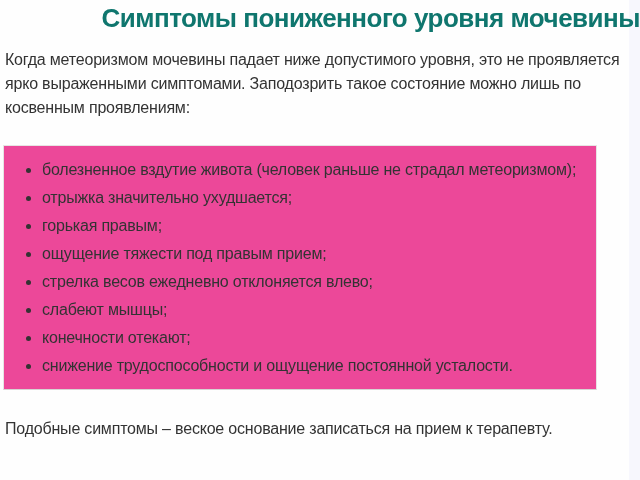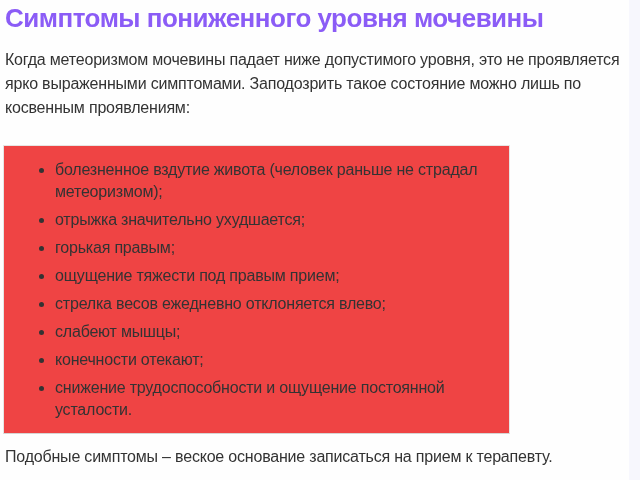--- a/index.html
+++ b/index.html
@@ -17,54 +17,55 @@
     width: 11px; height: 480px;
     background: #f7f7fd;
   }
   .content {
     position: relative;
     padding: 2px 0 0 5px;
   }
   h1.page-title {
     font-size: 26px;
     font-weight: bold;
-    color: #8b5cf6;
+    color: #0f766e;
     letter-spacing: -0.5px;
     line-height: 32px;
+    text-align: right;
   }
   p.intro {
     margin-top: 14px;
     font-size: 16px;
     line-height: 24px;
     letter-spacing: -0.2px;
     max-width: 622px;
     color: #333333;
   }
   .symptoms-box {
     margin-top: 25px;
     margin-left: -2px;
-    width: 507px;
-    background: #ef4444;
+    width: 594px;
+    background: #ec4899;
     border: 1px solid #e6e5e3;
     border-bottom-color: #d6d5d3;
-    padding: 7px 10px 6px 23px;
+    padding: 7px 10px 6px 10px;
   }
   .symptoms-box ul {
     list-style: disc;
     padding-left: 28px;
   }
   .symptoms-box li {
     font-size: 16px;
     line-height: 22px;
     letter-spacing: -0.2px;
     margin: 6px 0;
     color: #333333;
   }
   p.outro {
-    margin-top: 12px;
+    margin-top: 28px;
     font-size: 16px;
     line-height: 22px;
     letter-spacing: -0.2px;
     color: #333333;
   }
 </style>
 </head>
 <body>
 
 <div class="right-strip"></div>

